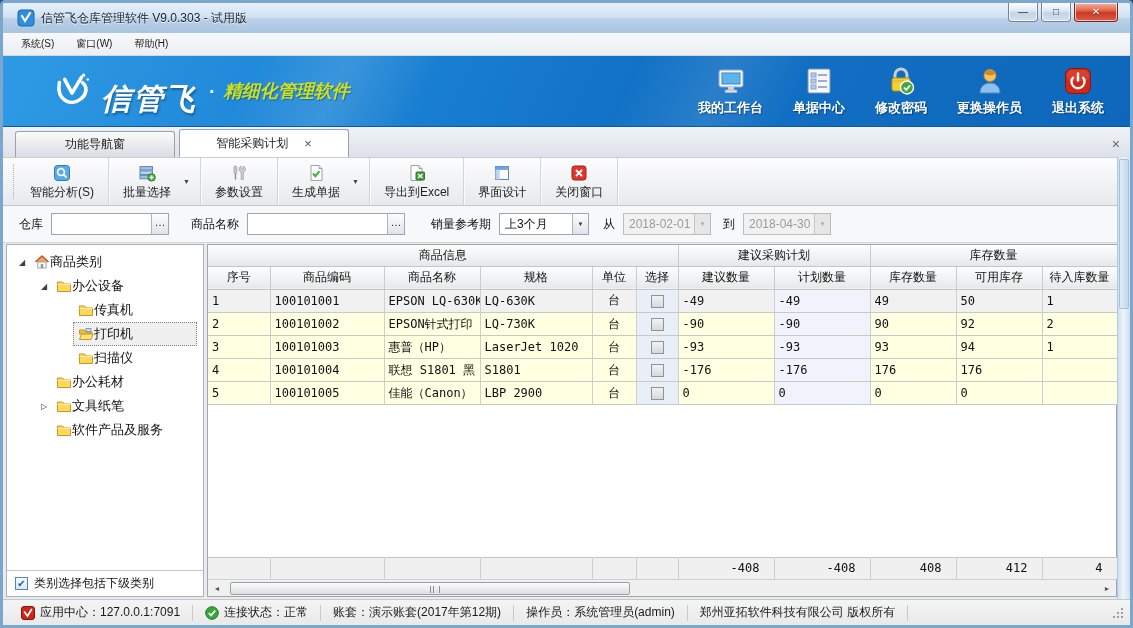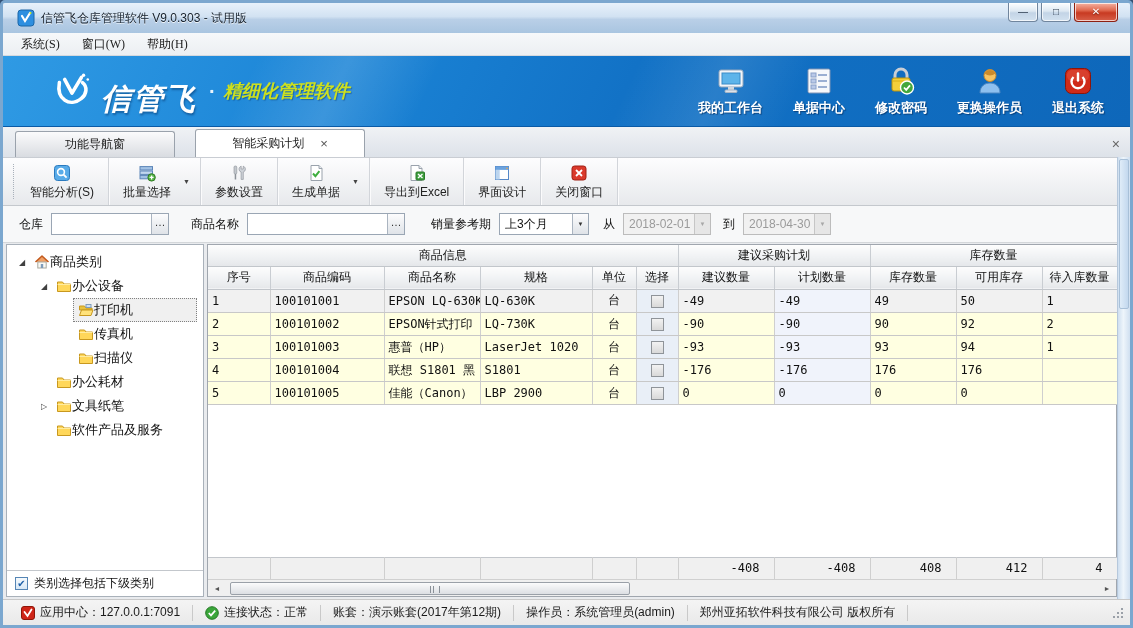--- a/index.html
+++ b/index.html
@@ -19,21 +19,21 @@
   .wbtn { width:30px; height:19px; border:1px solid #70859d; border-top:none; border-radius:0 0 4px 4px;
     display:flex; align-items:center; justify-content:center; font-size:10px; color:#2a3a4c;
     background:linear-gradient(180deg,#fdfeff 0%,#dde8f2 45%,#c3d4e6 55%,#d3e2f0 100%);
     box-shadow:inset 0 0 0 1px rgba(255,255,255,.7); line-height:1; }
   .wbtn.close { width:44px; color:#fff; font-weight:bold;
     background:linear-gradient(180deg,#f5b3a2 0%,#e06a50 40%,#c83a22 55%,#d8604a 100%);
     border-color:#8c2012; text-shadow:0 1px 1px rgba(0,0,0,.4); }
 
   
   .menubar { height:23px; flex:0 0 23px; display:flex; align-items:center; gap:2px; padding:0 8px;
-    background:linear-gradient(180deg,#f6f8fa,#eceff2); border-bottom:1px solid #d5d9de; font-size:12px;font-family:Liberation Serif, serif; }
+    background:linear-gradient(180deg,#f6f8fa,#eceff2); border-bottom:1px solid #d5d9de; font-size:10px; }
   .menu-item { padding:2px 10px; color:#1a1a1a; }
 
   
   .banner { height:71px; flex:0 0 71px; display:flex; align-items:center; position:relative;
     background:linear-gradient(115deg,#2f9ae4 0%,#1b84d6 30%,#1272c6 55%,#0e67ba 100%);
     border-bottom:1px solid #0a5aa6; overflow:hidden; }
   .banner::before { content:""; position:absolute; inset:0;
     background:linear-gradient(115deg,transparent 22%,rgba(255,255,255,.14) 30%,transparent 38%,transparent 55%,rgba(255,255,255,.10) 63%,transparent 70%); }
   .brand { display:flex; align-items:center; margin-left:48px; position:relative; }
   .brand-mark { width:42px; height:42px; margin-right:8px; }
@@ -45,21 +45,21 @@
   .baction { display:flex; flex-direction:column; align-items:center; gap:3px; cursor:default; }
   .baction .blabel { font-size:13px; font-weight:bold; color:#fff; text-shadow:1px 1px 1px rgba(0,30,70,.55); white-space:nowrap; }
   .baction svg { width:30px; height:30px; }
 
   
   .tabstrip { height:30px; flex:0 0 30px; display:flex; align-items:flex-end;
     background:linear-gradient(180deg,#f0f2f5,#dde2e9); padding:16px 0 0 12px; position:relative; }
   .tab { height:26px; display:flex; align-items:center; justify-content:center; font-size:12px; color:#1a1a1a;
     border:1px solid #9aa2ac; border-bottom:none; border-radius:3px 3px 0 0; padding:0 18px; }
   .tab.inactive { width:160px; background:linear-gradient(180deg,#fbfbfc,#d9dce1); }
-  .tab.active { width:170px; background:#fff; height:28px; position:relative; z-index:2; margin-left:20px; }
+  .tab.active { width:170px; background:#fff; height:28px; position:relative; z-index:2; margin-left:4px; }
   .tab .tab-close { margin-left:16px; color:#555; font-size:13px; line-height:1; }
   .strip-close { margin-left:auto; margin-bottom:6px; margin-right:10px; color:#666; font-size:14px; line-height:1; }
 
   
   .tabpage { flex:1; display:flex; min-height:0; }
   .page-left { flex:1; display:flex; flex-direction:column; min-width:0; }
   .page-vscroll { flex:0 0 13px; background:linear-gradient(90deg,#cfdff0,#eef5fb 45%,#cfdff0);
     border-left:1px solid #b6c8dc; display:flex; flex-direction:column; }
   .vthumb { margin:2px 1px; height:150px; border:1px solid #a8c0d8; border-radius:2px;
     background:linear-gradient(90deg,#dfecf8,#c3d8ee); }
@@ -381,37 +381,37 @@
               <span class="nodebox">
                 <svg viewBox="0 0 16 16">
                   <path d="M1.5 4 h5 l1.5 2 h6.5 v7.5 h-13 z" fill="#ffd75a" stroke="#c8981f"></path>
                   <path d="M1.5 6.5 h13" stroke="#ffeca0"></path>
                 </svg>
                 <span class="nlabel">办公设备</span>
               </span>
             </div>
             <div class="tnode lvl2">
               <span class="expander"></span>
+              <span class="nodebox">
+                <svg viewBox="0 0 16 16">
+                  <path d="M1.5 4 h5 l1.5 2 h6.5 v7.5 h-13 z" fill="#ffd75a" stroke="#c8981f"></path>
+                  <path d="M1.5 6.5 h13" stroke="#ffeca0"></path>
+                </svg>
+                <span class="nlabel">传真机</span>
+              </span>
+            </div>
+            <div class="tnode lvl2">
+              <span class="expander"></span>
               <span class="nodebox selected">
                 <svg viewBox="0 0 16 16">
                   <path d="M1.5 4 h5 l1.5 2 h6 v2 h-12.5 z" fill="#e8c23c" stroke="#c8981f"></path>
                   <path d="M3.5 8 h11.5 l-2 5.5 h-11.5 z" fill="#ffe27a" stroke="#c8981f"></path>
                   <rect x="8" y="2.5" width="5" height="3" fill="#cfe0f2" stroke="#7e9cba"></rect>
                 </svg>
                 <span class="nlabel">打印机</span>
-              </span>
-            </div>
-            <div class="tnode lvl2">
-              <span class="expander"></span>
-              <span class="nodebox">
-                <svg viewBox="0 0 16 16">
-                  <path d="M1.5 4 h5 l1.5 2 h6.5 v7.5 h-13 z" fill="#ffd75a" stroke="#c8981f"></path>
-                  <path d="M1.5 6.5 h13" stroke="#ffeca0"></path>
-                </svg>
-                <span class="nlabel">传真机</span>
               </span>
             </div>
             <div class="tnode lvl2">
               <span class="expander"></span>
               <span class="nodebox">
                 <svg viewBox="0 0 16 16">
                   <path d="M1.5 4 h5 l1.5 2 h6.5 v7.5 h-13 z" fill="#ffd75a" stroke="#c8981f"></path>
                   <path d="M1.5 6.5 h13" stroke="#ffeca0"></path>
                 </svg>
                 <span class="nlabel">扫描仪</span>

